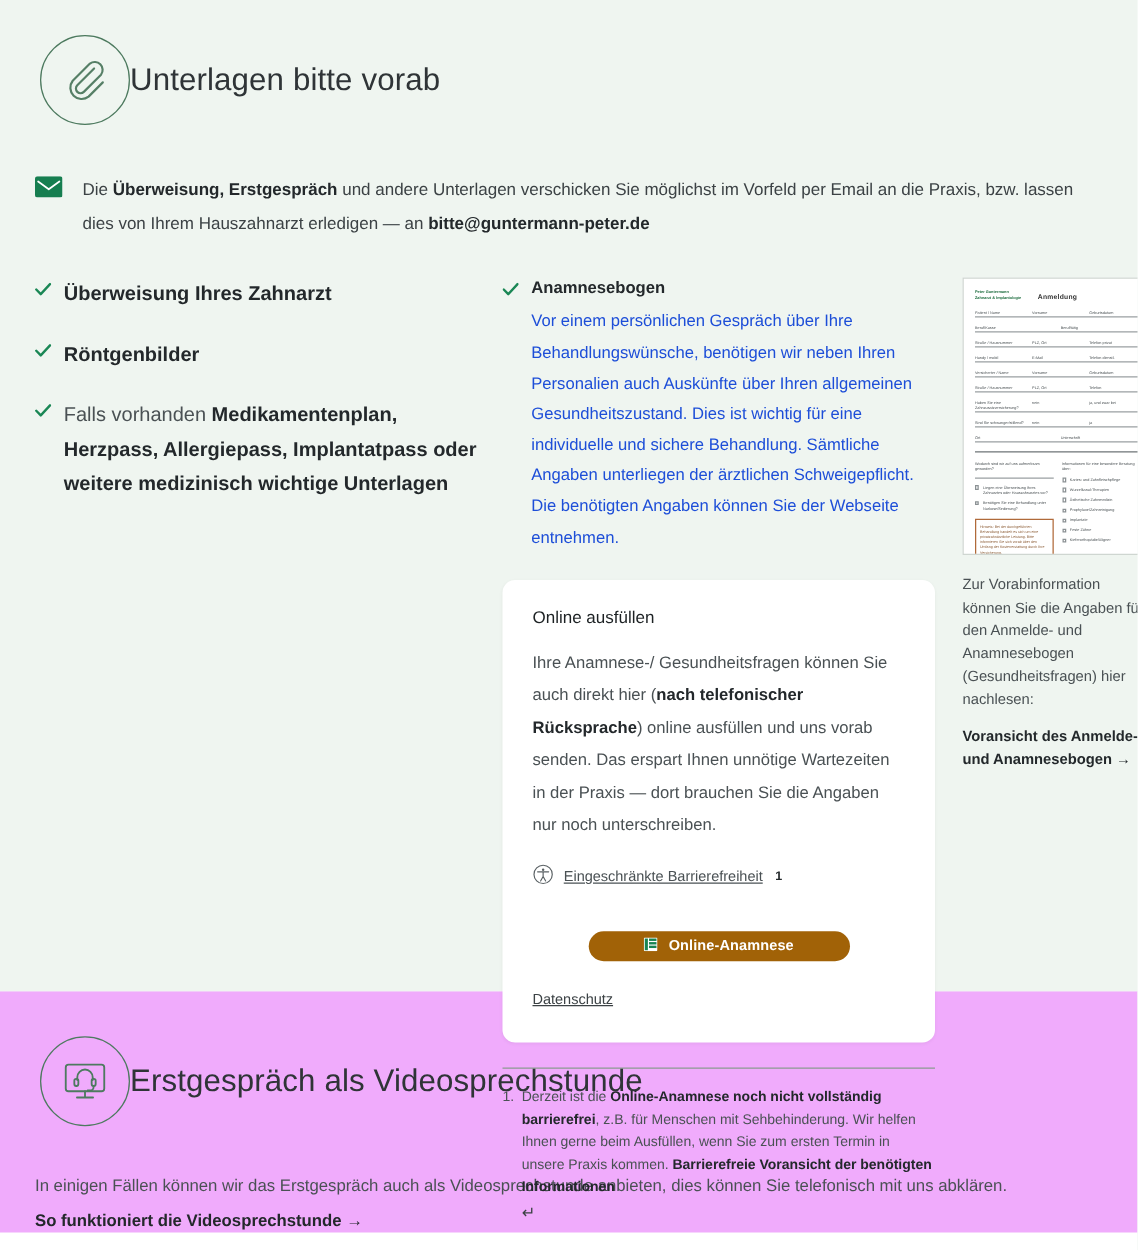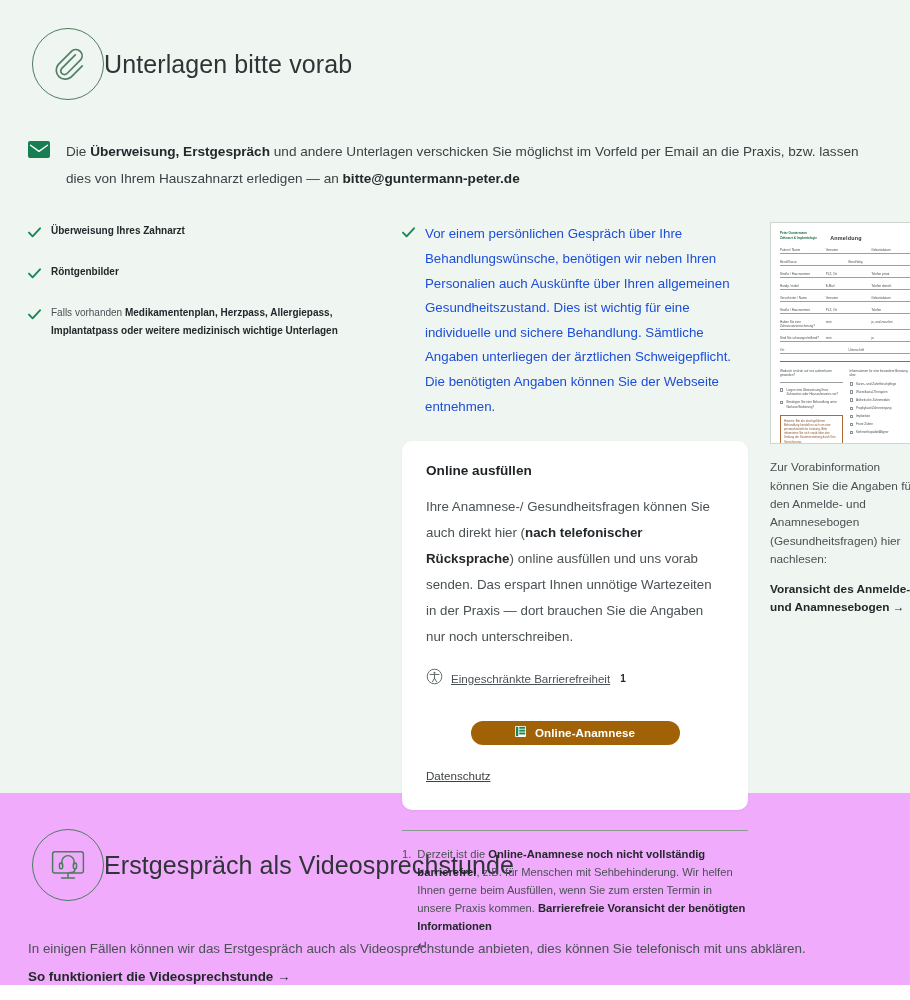--- a/index.html
+++ b/index.html
@@ -69,21 +69,21 @@
   .col-right { width: 168px; flex: 0 0 168px; padding-left: 22px; }
 
   .check-item {
     display: flex;
     gap: 10px;
     margin-bottom: 21px;
     align-items: flex-start;
   }
   .check-mark { flex: 0 0 auto; margin-top: 2px; }
   .check-text {
-    font-size: 10px;
+    font-size: 16px;
     line-height: 1.72;
     font-weight: 700;
     color: #23282b;
   }
   .check-text .reg { font-weight: 400; color: #4a5154; }
 
   .mid-title {
     font-size: 13.3px;
     font-weight: 700;
     color: #23282b;
@@ -98,21 +98,21 @@
   
   .card {
     background: #ffffff;
     border-radius: 10px;
     margin-top: 22px;
     padding: 22px 24px 26px 24px;
     box-shadow: 0 1px 3px rgba(0,0,0,.05);
   }
   .card-title {
     font-size: 13.6px;
-    font-weight: 700;
+    font-weight: 400;
     color: #1d2224;
     margin-bottom: 16px;
   }
   .card-body {
     font-size: 13.3px;
     line-height: 1.95;
     color: #4a5154;
   }
   .card-body b { font-weight: 700; color: #23282b; }
 
@@ -306,20 +306,21 @@
       </div>
 
       <div class="col-mid">
         <div class="check-item">
           <span class="check-mark">
             <svg width="13" height="11" viewBox="0 0 13 11">
                 <path d="M1 5.6 4.6 9.3 12 1.3" stroke="#1a8755" stroke-width="1.9" fill="none" stroke-linecap="round" stroke-linejoin="round"></path>
               </svg>
           </span>
           <div>
+            <div class="mid-title">Anamnesebogen</div>
             <div class="mid-body">Vor einem persönlichen Gespräch über Ihre Behandlungswünsche, benötigen wir neben Ihren Personalien auch Auskünfte über Ihren allgemeinen Gesundheitszustand. Dies ist wichtig für eine individuelle und sichere Behandlung. Sämtliche Angaben unterliegen der ärztlichen Schweigepflicht. Die benötigten Angaben können Sie der Webseite entnehmen.</div>
           </div>
         </div>
 
         <div class="card">
           <div class="card-title">Online ausfüllen</div>
           <div class="card-body"><span>Ihre Anamnese-/ Gesundheitsfragen können Sie auch direkt hier (</span><b>nach telefonischer Rücksprache</b><span>) online ausfüllen und uns vorab senden. Das erspart Ihnen unnötige Wartezeiten in der Praxis — dort brauchen Sie die Angaben nur noch unterschreiben.</span></div>
 
           <div class="a11y-row">
             <span>

